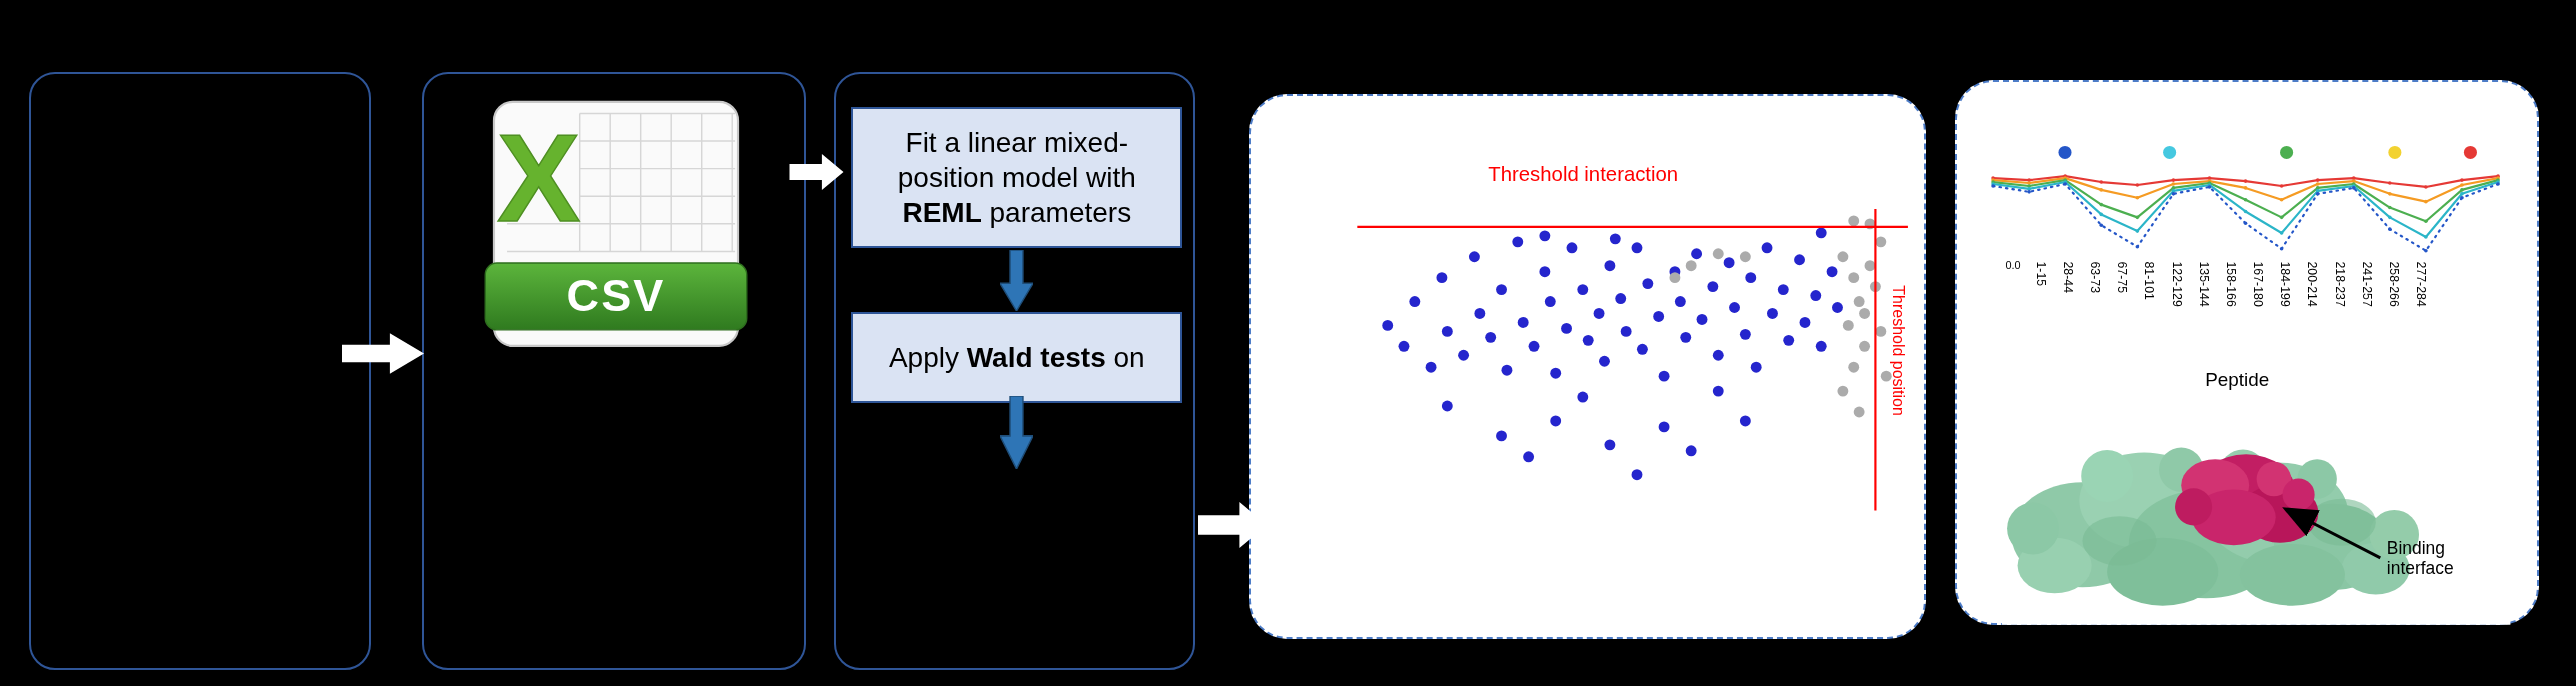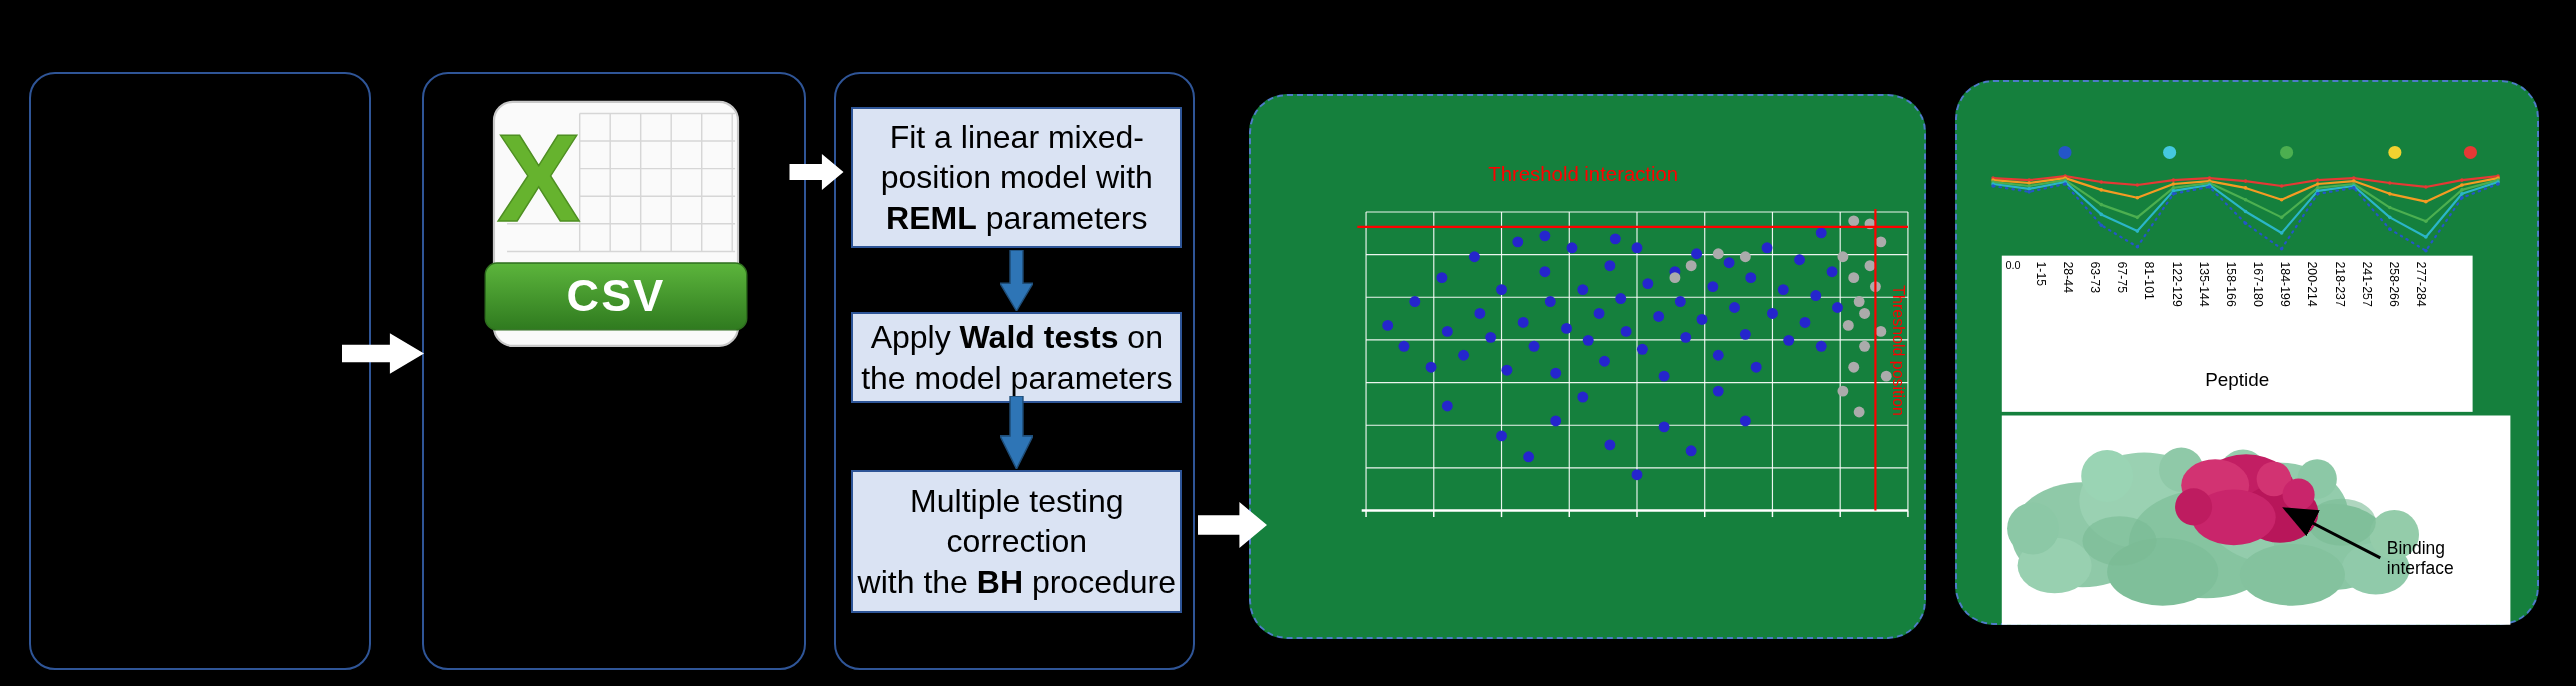--- a/index.html
+++ b/index.html
@@ -1,26 +1,26 @@
 <!DOCTYPE html>
 <html style="font-size:11.6px"><head>
 <meta charset="utf-8">
 <style>
   *{box-sizing:border-box;}
   body{margin:0;background:#000;}
   .canvas{position:relative;width:2576px;height:687px;background:#000;overflow:hidden;font-family:"Liberation Sans",sans-serif;}
   .panel{position:absolute;border:2.9px solid #2F5597;border-radius:26px;background:#000;}
-  .dashed{position:absolute;border:2.9px dashed #4D7CC7;border-radius:38px;background:#15803d;}
+  .dashed{position:absolute;border:2.9px dashed #4D7CC7;border-radius:38px;background:#ffffff;}
   .p1{left:29px;top:72px;width:342px;height:598px;}
   .p2{left:422px;top:72px;width:384px;height:598px;}
   .p3{left:834px;top:72px;width:361px;height:598px;}
   .p4{left:1249px;top:94px;width:677px;height:545px;}
   .p5{left:1955px;top:80px;width:584px;height:545px;}
   .csv-svg{position:absolute;left:54px;top:22px;}
-  .step-box{position:absolute;left:15.3px;width:331px;background:#DAE3F3;border:2.2px solid #2E5597;display:flex;align-items:center;justify-content:center;text-align:center;font-size:32px;line-height:1.26;color:#000;}
+  .step-box{position:absolute;left:15.3px;width:331px;background:#DAE3F3;border:2.2px solid #2E5597;display:flex;align-items:center;justify-content:center;text-align:center;font-size:28px;line-height:1.26;color:#000;}
   .sb1{top:33px;height:141px;}
   .sb2{top:238px;height:91px;}
   .sb3{top:396px;height:143px;}
   .flow-arrow{position:absolute;z-index:5;}
   .down-arrow{position:absolute;left:164px;}
   .chart-svg{position:absolute;}
   svg text{font-family:"Liberation Sans",sans-serif;}
   .red-title{fill:#FF0000;font-size:28px;}
   .red-vert{fill:#FF0000;font-size:22px;}
   .peptide-label{fill:#000;font-size:26px;}
@@ -74,28 +74,25 @@
   </svg>
 
   <div class="panel p3">
     <div class="step-box sb1">
         <div><span>Fit a linear mixed-</span><br><span>position model with</span><br><b>REML</b><span> parameters</span></div>
       </div>
     <svg class="down-arrow" style="top:176px;" width="33" height="61" viewBox="0 0 46 88" preserveAspectRatio="none">
       <polygon points="14,0 32,0 32,48 46,48 23,88 0,48 14,48" fill="#2E75B6" stroke="#1F4E79" stroke-width="2"></polygon>
     </svg>
     <div class="step-box sb2">
-        <div><span>Apply </span><b>Wald tests</b><span> on</span><br><span>the model parameters</span></div>
+        <div><span>Apply </span><b>Wald tests</b><span> on</span><br></div>
       </div>
     <svg class="down-arrow" style="top:322px;" width="33" height="73" viewBox="0 0 46 88" preserveAspectRatio="none">
       <polygon points="14,0 32,0 32,48 46,48 23,88 0,48 14,48" fill="#2E75B6" stroke="#1F4E79" stroke-width="2"></polygon>
     </svg>
-    <div class="step-box sb3">
-        <div><span>Multiple testing</span><br><span>correction</span><br><span>with the </span><b>BH</b><span> procedure</span></div>
-      </div>
   </div>
 
   <svg class="flow-arrow" style="left:1198px;top:502px;" width="69" height="46" viewBox="0 0 95 63">
     <polygon points="0,18 57,18 57,0 95,31.5 57,63 57,45 0,45" fill="#FFFFFF"></polygon>
   </svg>
 
   <div class="dashed p4">
     <svg class="chart-svg" style="left:8.7px;top:15.3px;" width="661" height="523" viewBox="0 0 910 720">
       <g id="volcano-g">
           <line x1="146" y1="139" x2="146" y2="550" stroke="#FFFFFF" stroke-width="1.6" opacity="0.92"></line>

